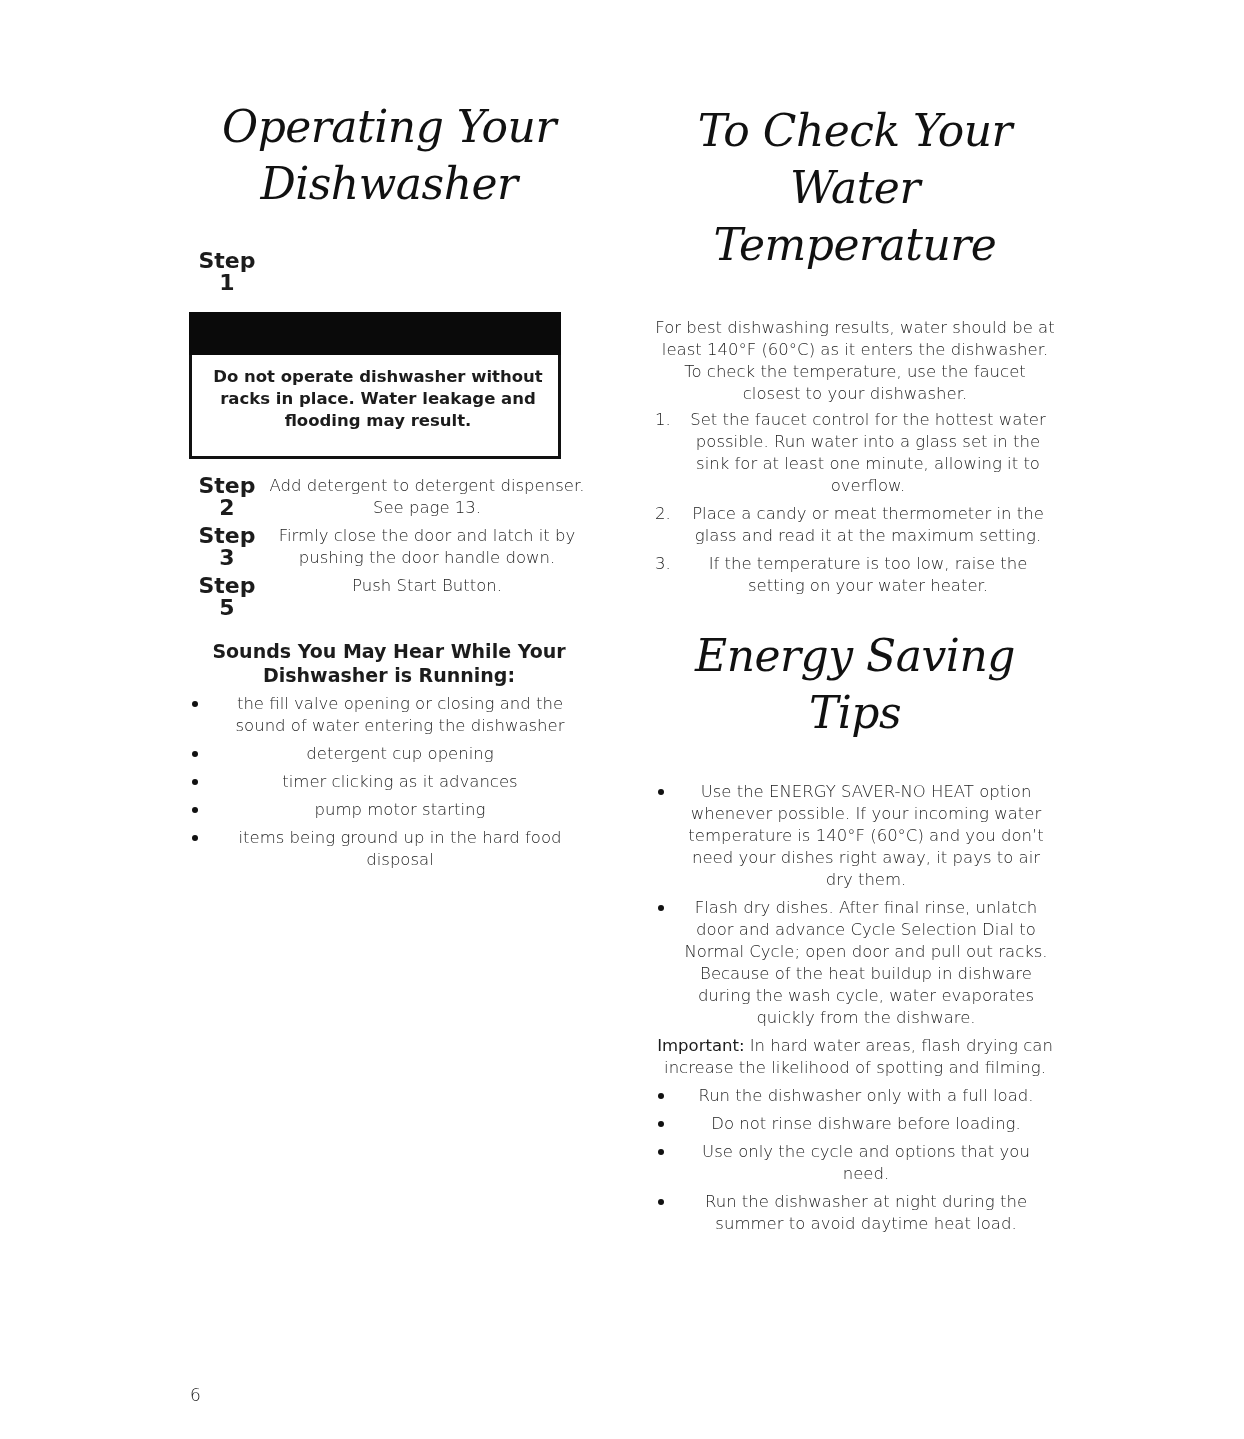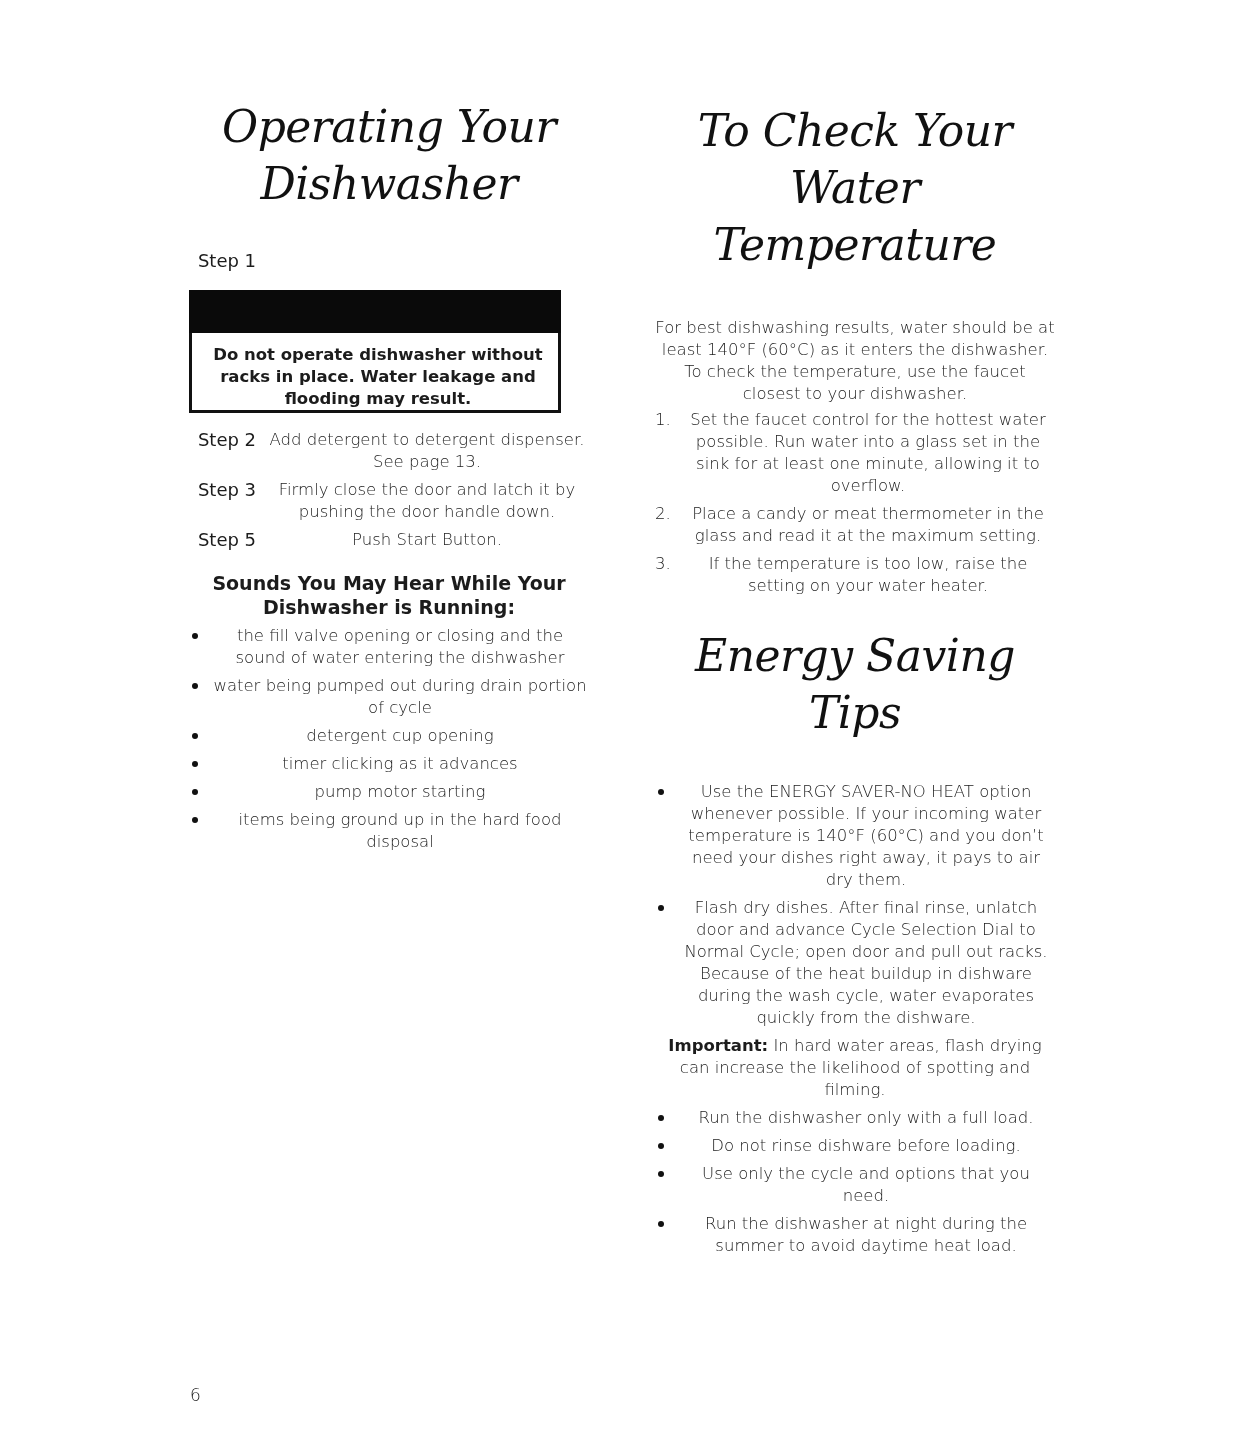--- a/index.html
+++ b/index.html
@@ -22,34 +22,34 @@
     margin: 0;
     color: #111;
   }
   .body-text {
     font-size: 16.5px;
     line-height: 22px;
     font-weight: 300;
     color: #1c1c1c;
   }
   .step { display: flex; margin-bottom: 6px; }
-  .step-label { width: 76px; flex: none; font-weight: normal; font-size: 18px; line-height: 22px; }
+  .step-label { width: 76px; flex: none; font-weight: bold; font-size: 22px; line-height: 22px; }
   .step-text { flex: 1; }
 
   
   .warning {
     margin: 18px 0 16px 0;
     width: 366px;
     border: 3px solid #111;
     border-top: 0;
     position: relative;
   }
   .warning-bar { height: 43px; background: #0a0a0a; margin-left: -3px; margin-right: -3px; }
   .warning-text {
-    padding: 11px 14px 0 20px;
+    padding: 11px 14px 24px 20px;
     font-weight: bold; font-size: 16.5px; line-height: 22px;
     border-left: 3px solid #111;
     margin-left: -3px;
   }
 
   .subhead {
     font-weight: bold; font-size: 19px; line-height: 24px;
     margin: 20px 0 6px 0;
   }
 
@@ -60,21 +60,21 @@
     width: 6px; height: 6px; border-radius: 50%; background: #111;
   }
 
   ol.numbered { list-style: none; margin: 4px 0 0 0; padding: 0; }
   ol.numbered li { position: relative; padding-left: 26px; margin-bottom: 6px; }
   ol.numbered li .num { position: absolute; left: 0; top: 0; }
 
   .energy-title { margin-top: 30px; }
   .energy-list { margin-top: 40px; }
   .important { margin: 0 0 6px 0; }
-  .important b { font-weight: bold; }
+  .important b { font-weight: normal; }
 
   .page-number {
     position: absolute; left: 190px; top: 1385px;
     font-size: 17px; font-weight: 300;
   }
 </style>
 </head>
 <body>
 
 <div class="col col-left">
@@ -102,21 +102,20 @@
       <span class="step-text">Firmly close the door and latch it by pushing the door handle down.</span>
     </div>
     <div class="step">
       <span class="step-label">Step 5</span>
       <span class="step-text">Push Start Button.</span>
     </div>
 
     <div class="subhead">Sounds You May Hear While Your Dishwasher is Running:</div>
     <ul class="bullets">
       <li><span class="dot"></span><span>the fill valve opening or closing and the sound of water entering the dishwasher</span></li>
-      <li><span class="dot"></span><span>water being pumped out during drain portion of cycle</span></li>
       <li><span class="dot"></span><span>detergent cup opening</span></li>
       <li><span class="dot"></span><span>timer clicking as it advances</span></li>
       <li><span class="dot"></span><span>pump motor starting</span></li>
       <li><span class="dot"></span><span>items being ground up in the hard food disposal</span></li>
     </ul>
   </div>
 </div>
 
 <div class="col col-right">
   <h1 class="title">

